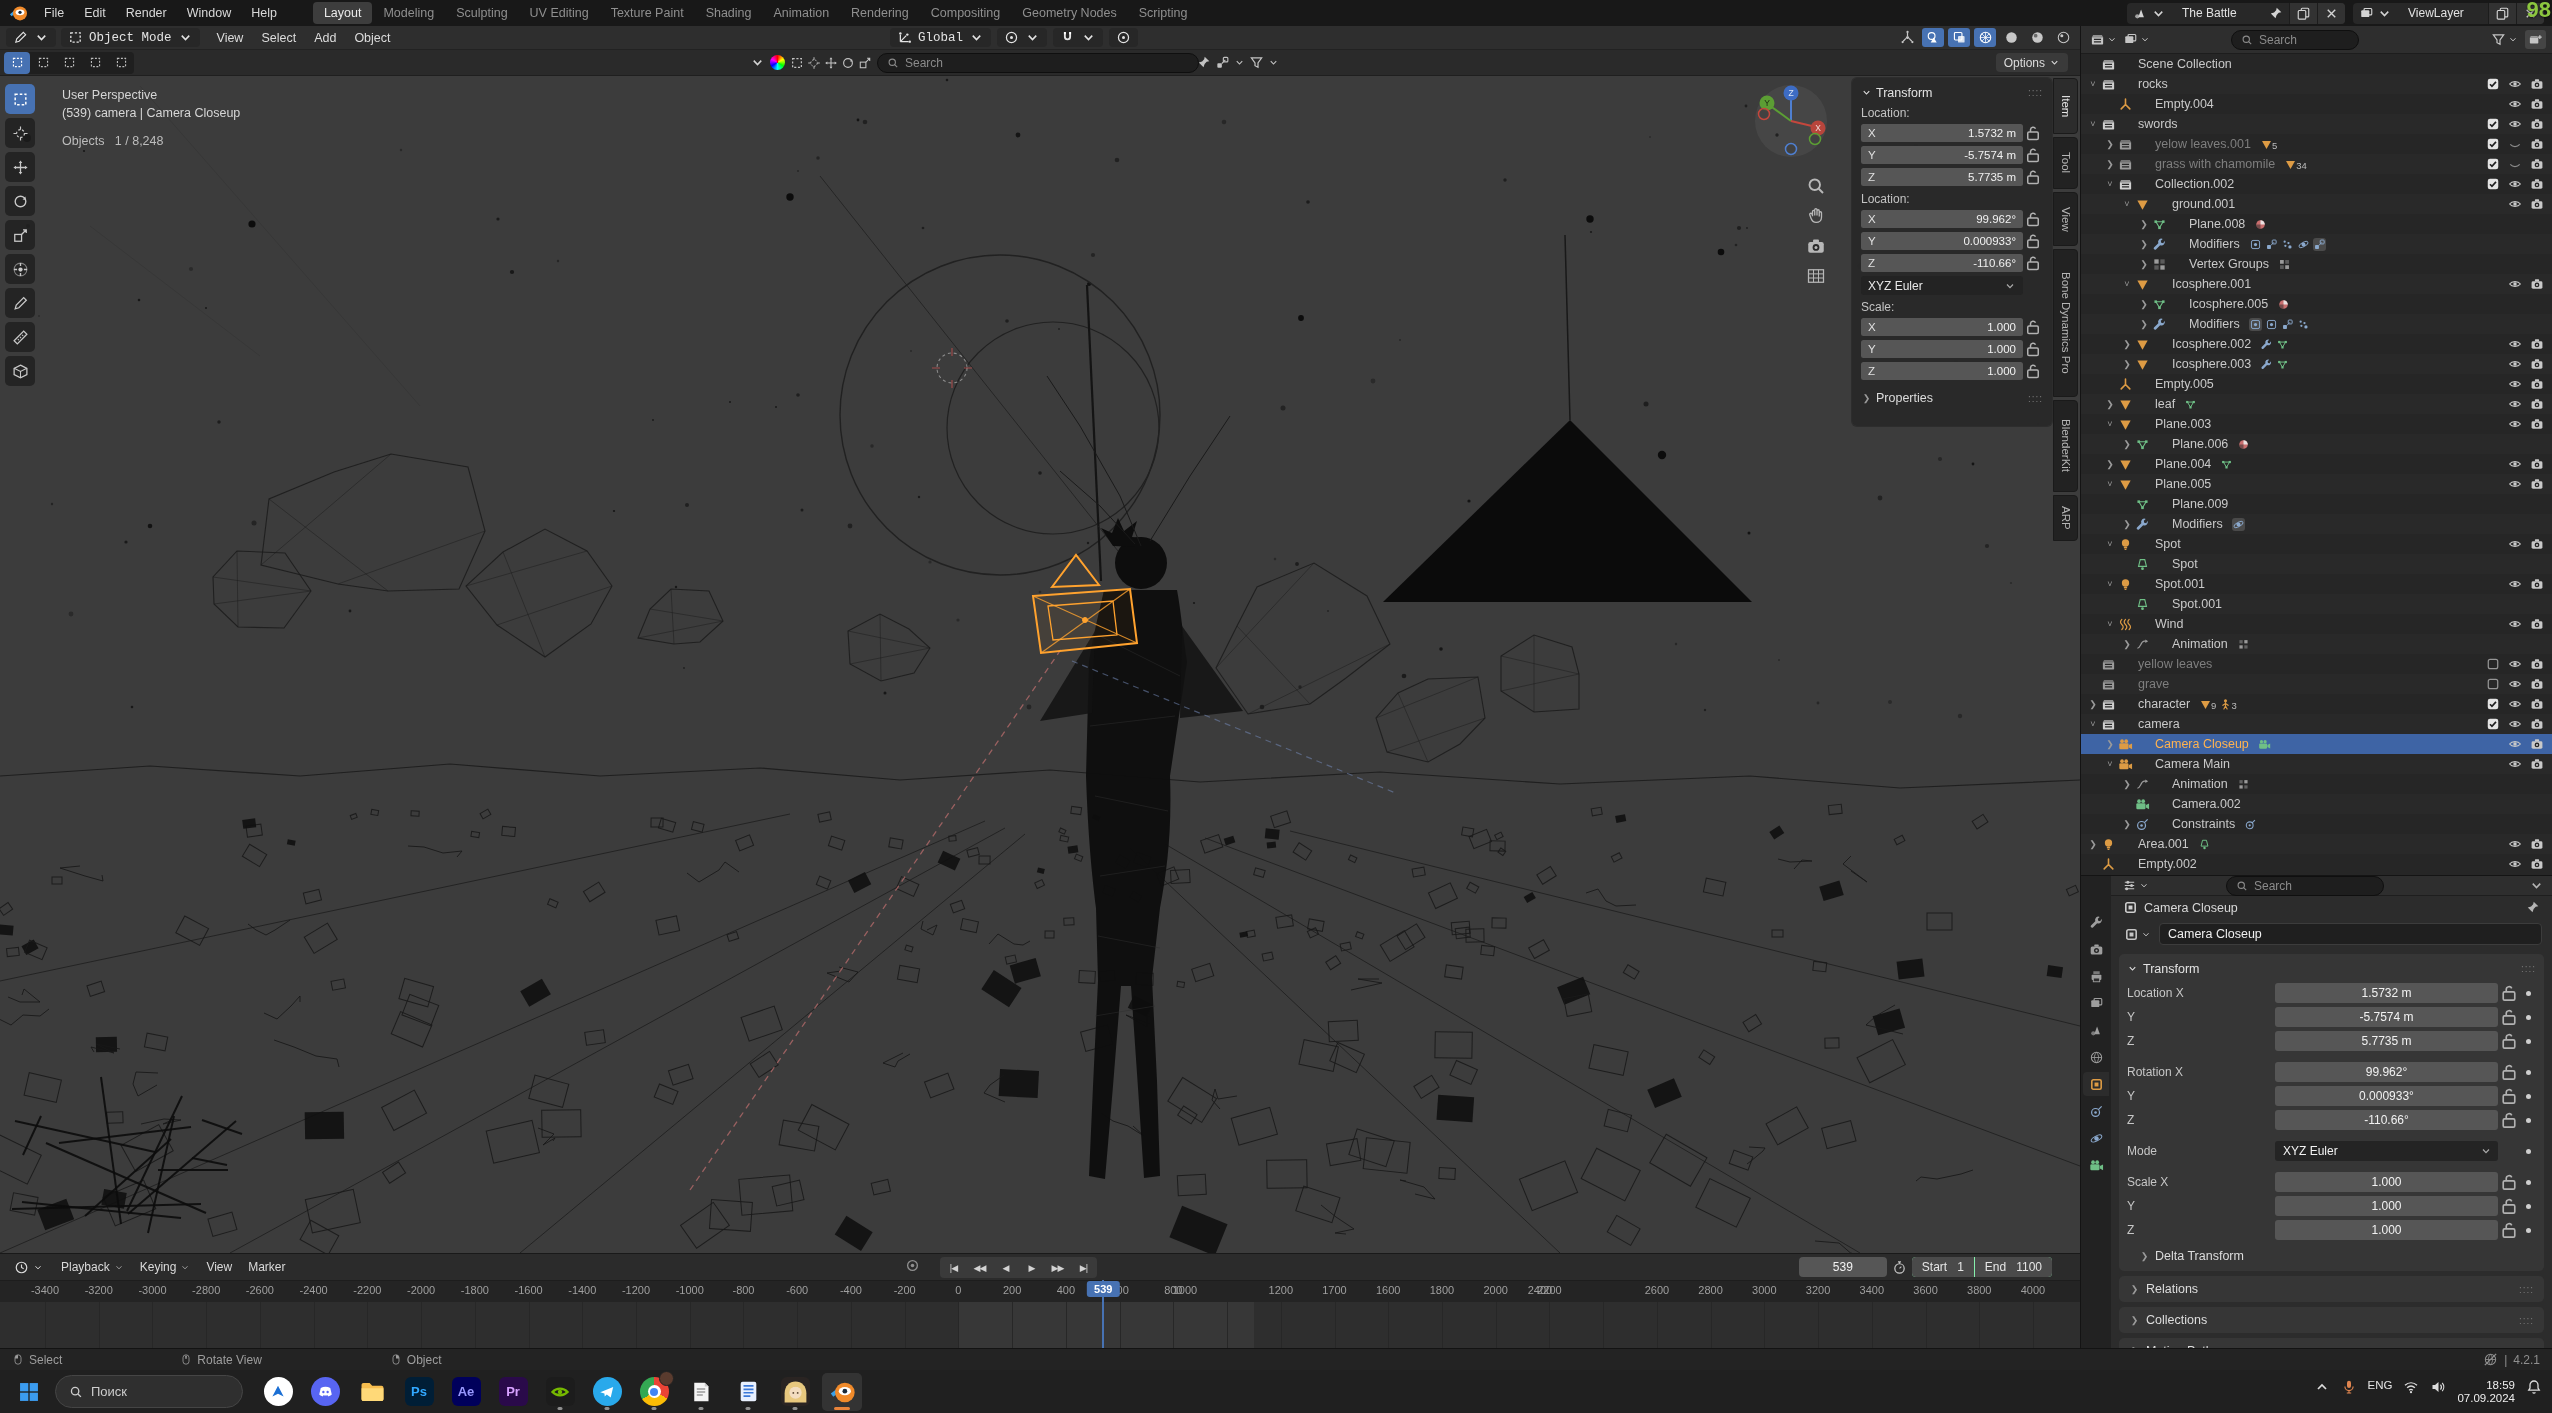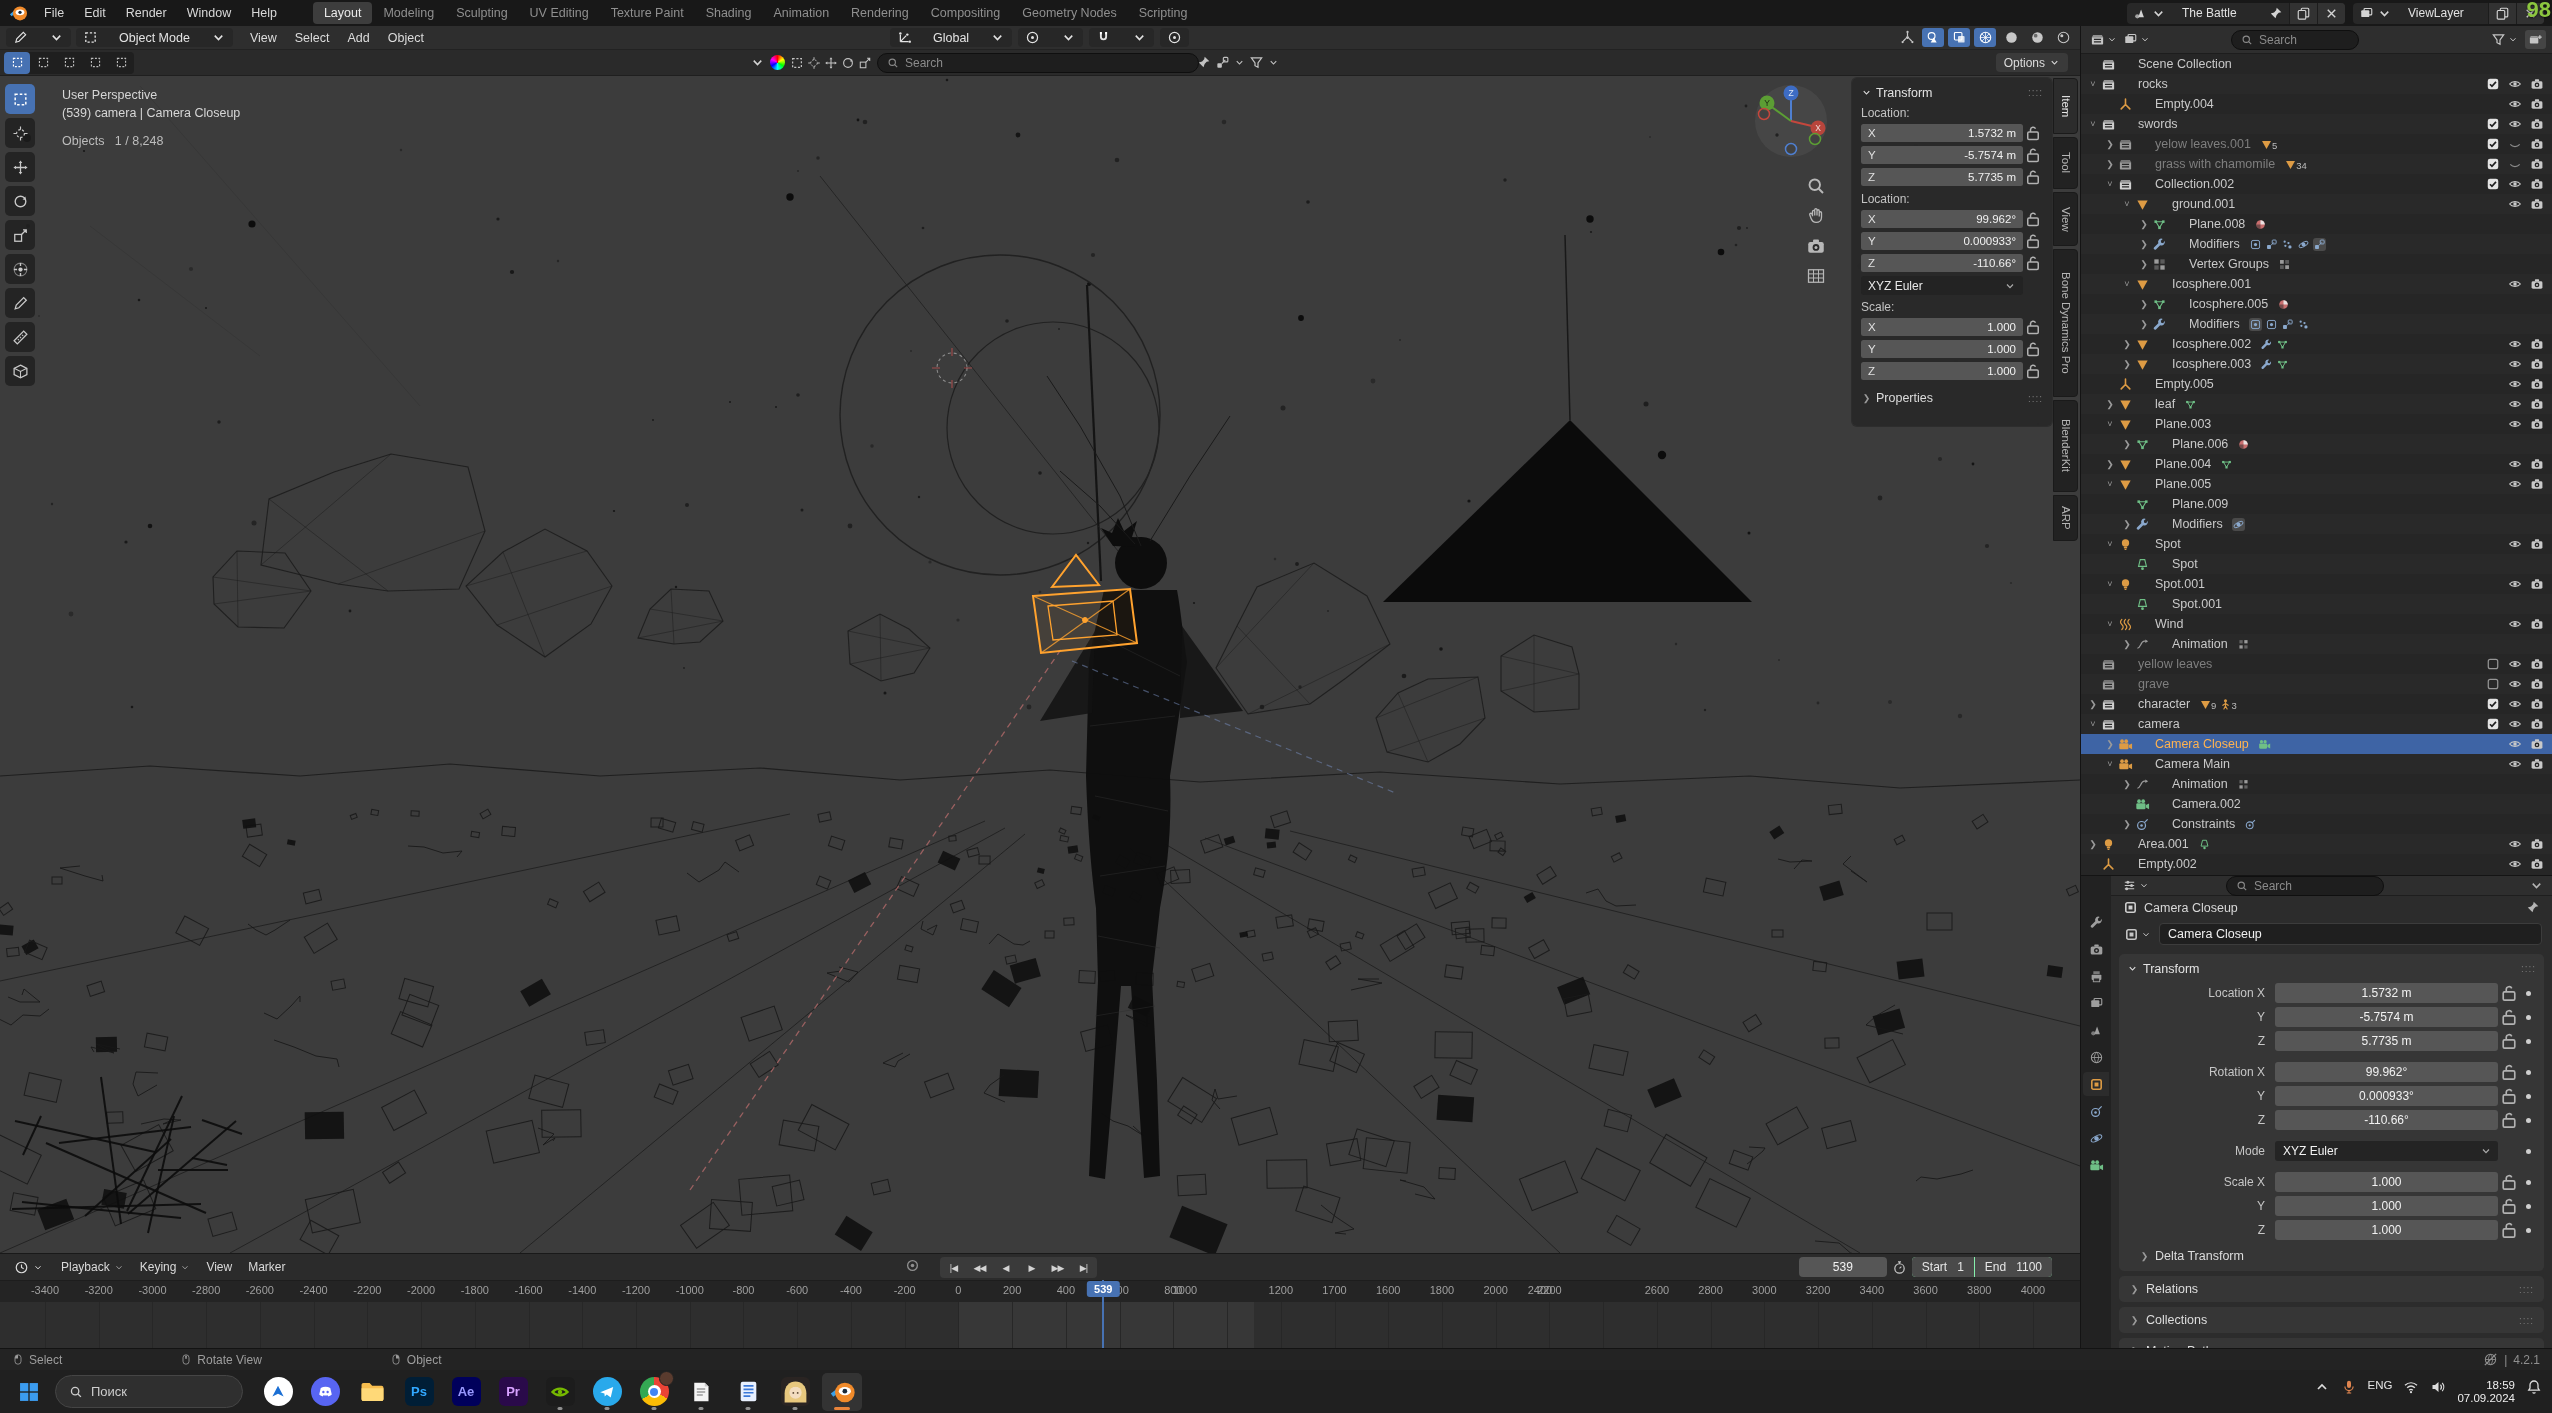--- a/index.html
+++ b/index.html
@@ -21,21 +21,21 @@
   .widget .seg.btn { background:#323232; border-left:1px solid #1c1c1c; }
   .widget .txt { font-size:12px; color:#e2e2e2; padding:0 10px; min-width:90px; }
   .rec-overlay { position:absolute; top:-3px; right:1px; z-index:99; color:#8cc63f; font-size:22px; font-weight:bold; text-shadow:0 1px 2px rgba(0,0,0,.6); }
   
   .main { display:flex; height:1322px; }
   .left-col { width:2080px; display:flex; flex-direction:column; position:relative; }
   .right-col { width:472px; display:flex; flex-direction:column; border-left:1px solid #141414; }
   
   .vp-header { height:24px; background:#2e2e2e; border-bottom:1px solid #222; display:flex; align-items:center; padding:0 6px; position:relative; }
   .vph-menu { padding:2px 9px; font-size:12.5px; color:#dcdcdc; }
-  .pill { display:flex; align-items:center; gap:21px; background:#272727; border-radius:4px; padding:2px 7px; font-size:12.5px; color:#e3e3e3; }
+  .pill { display:flex; align-items:center; gap:6px; background:#272727; border-radius:4px; padding:2px 7px; font-size:12.5px; color:#e3e3e3;font-family:Liberation Mono, monospace; }
   .vph-center { position:absolute; left:890px; display:flex; gap:6px; align-items:center; }
   .vph-right { margin-left:auto; display:flex; gap:4px; align-items:center; }
   .tgl { width:22px; height:19px; border-radius:3px; display:flex; align-items:center; justify-content:center; color:#c7c7c7; }
   .tgl.on { background:#4772b3; color:#fff; }
   .tool-row { height:26px; background:#2a2a2a; border-bottom:1px solid #1f1f1f; position:relative; display:flex; align-items:center; }
   .selmodes { display:flex; background:#1f1f1f; border-radius:4px; margin-left:4px; }
   .selmode { width:26px; height:22px; display:flex; align-items:center; justify-content:center; color:#bdbdbd; border-radius:4px; }
   .selmode.active { background:#4772b3; color:#fff; }
   .tool-mid { position:absolute; left:750px; display:flex; align-items:center; gap:5px; }
   .colorwheel { width:15px; height:15px; border-radius:50%; background:conic-gradient(#f00,#ff0,#0f0,#0ff,#00f,#f0f,#f00); }
@@ -118,21 +118,21 @@
   .props-main { flex:1; display:flex; flex-direction:column; overflow:hidden; }
   .props-header { height:27px; background:#2e2e2e; border-bottom:1px solid #1e1e1e; display:flex; align-items:center; padding:0 8px; position:relative; }
   .props-header .searchpill { position:absolute; left:115px; width:158px; }
   .props-crumb { height:26px; display:flex; align-items:center; gap:6px; padding:4px 12px 0; color:#d8d8d8; font-size:12.5px; }
   .props-name { display:flex; align-items:center; gap:5px; margin:8px 10px 2px; }
   .props-name .field { flex:1; background:#1f1f1f; border:1px solid #3c3c3c; border-radius:4px; height:22px; display:flex; align-items:center; padding:0 8px; font-size:12.5px; color:#efefef; }
   .panel { background:#363636; border-radius:5px; margin:7px 8px 0; padding:5px 8px 8px; }
   .panel-h { display:flex; align-items:center; gap:5px; color:#e2e2e2; font-size:12.5px; padding:2px 0 6px; }
   .pr-row { display:grid; grid-template-columns:148px 1fr 22px 16px; align-items:center; height:22px; margin-bottom:2px; }
   .pr-row.mt { margin-top:9px; }
-  .pr-label { text-align:right; padding-right:10px; color:#c6c6c6; font-size:12px; white-space:nowrap; }
+  .pr-label { text-align:left; padding-right:10px; color:#c6c6c6; font-size:12px; white-space:nowrap; }
   .pr-field { background:#565656; border-radius:3px; height:20px; display:flex; align-items:center; justify-content:center; font-size:12px; color:#f2f2f2; position:relative; }
   .pr-field.dd { background:#242424; justify-content:flex-start; padding:0 8px; }
   .pr-field.dd .ic { position:absolute; right:6px; width:12px; height:12px; color:#aaa; }
   .pr-lock { display:flex; justify-content:center; color:#b2b2b2; }
   .pr-dot { width:5px; height:5px; border-radius:50%; background:#cfcfcf; margin:0 auto; }
   .sub-collapsed { display:flex; align-items:center; gap:5px; color:#dcdcdc; font-size:12.5px; padding:6px 0 0 12px; }
   .cpanel { background:#363636; border-radius:5px; margin:5px 8px 0; height:26px; display:flex; align-items:center; gap:6px; padding:0 10px; color:#dedede; font-size:12.5px; }
   
   .statusbar { height:22px; background:#232323; border-top:1px solid #131313; display:flex; align-items:center; padding:0 12px; color:#9d9d9d; font-size:12px; }
   .hint { display:flex; align-items:center; gap:5px; }

